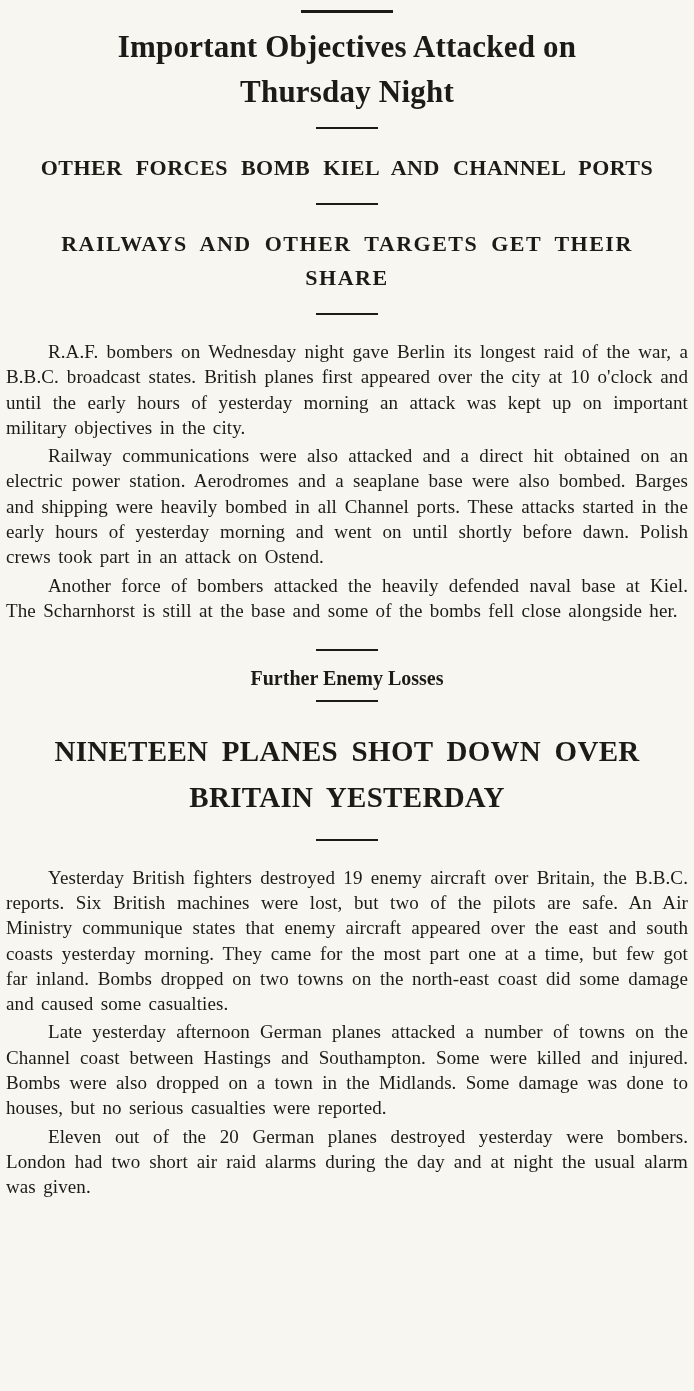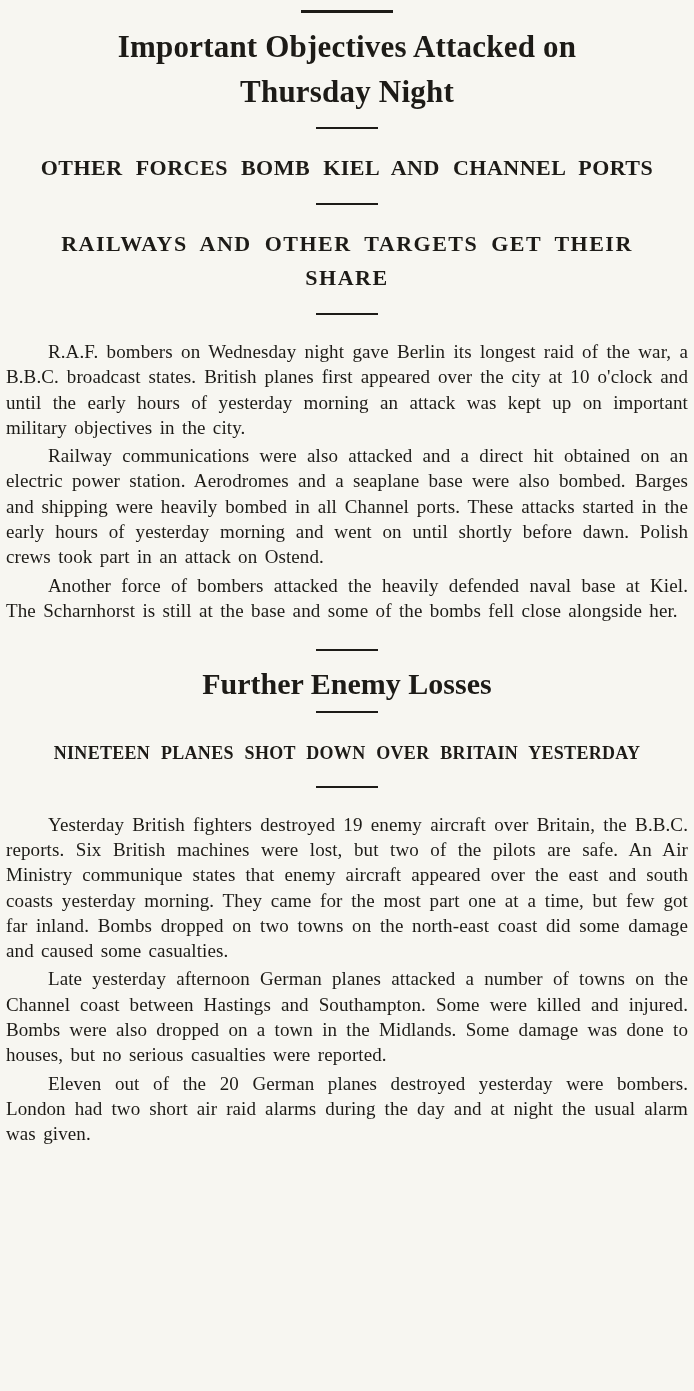--- a/index.html
+++ b/index.html
@@ -33,21 +33,21 @@
     font-weight:700;
     font-size:31px;
     line-height:1.45;
     letter-spacing:0.2px;
     margin:6px auto 12px;
     max-width:560px;
   }
   .headline-2{
     text-align:center;
     font-weight:700;
-    font-size:30px;
+    font-size:20px;
     margin:16px auto 10px;
   }
   .subhead-bold{
     text-align:center;
     font-weight:700;
     font-size:22px;
     line-height:1.55;
     word-spacing:7px;
     letter-spacing:0.5px;
     margin:22px 40px 18px;
@@ -58,21 +58,21 @@
     font-weight:700;
     font-size:22px;
     line-height:1.55;
     word-spacing:6px;
     letter-spacing:1.5px;
     margin:22px 46px 18px;
   }
   .subhead-wide{
     text-align:center;
     font-weight:700;
-    font-size:18px;
+    font-size:29px;
     line-height:1.6;
     word-spacing:6px;
     letter-spacing:0.3px;
     margin:26px 0 18px;
   }
   .body-copy{
     margin:24px 6px 4px;
   }
   .body-copy p{
     margin:0 0 3px;

